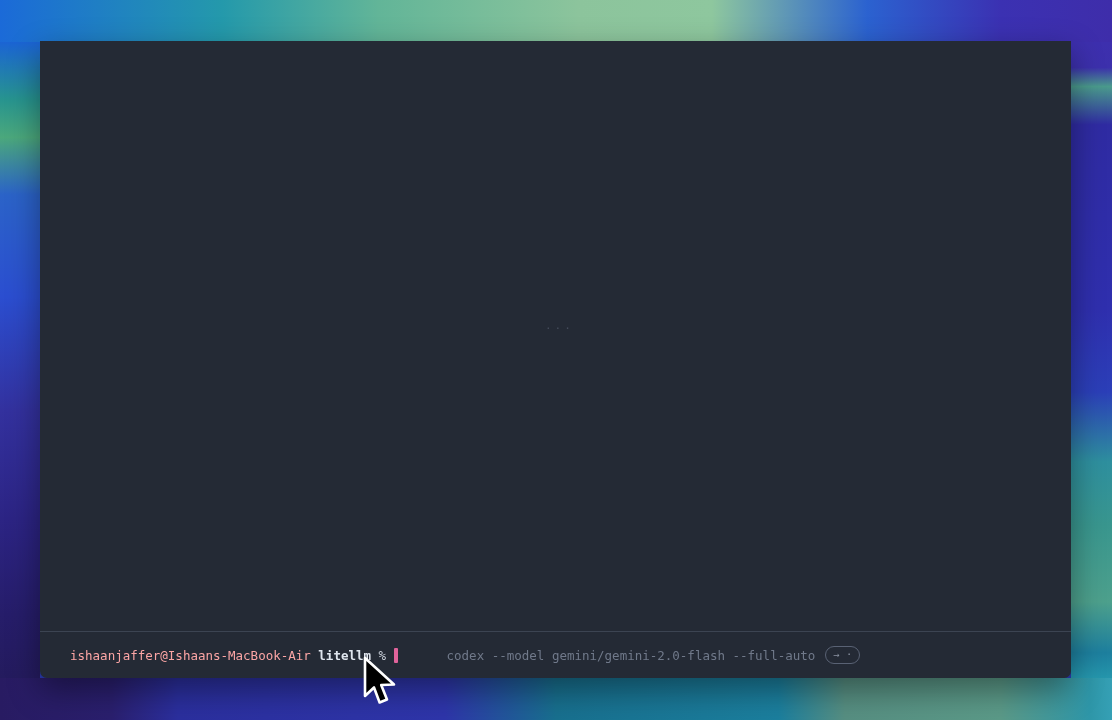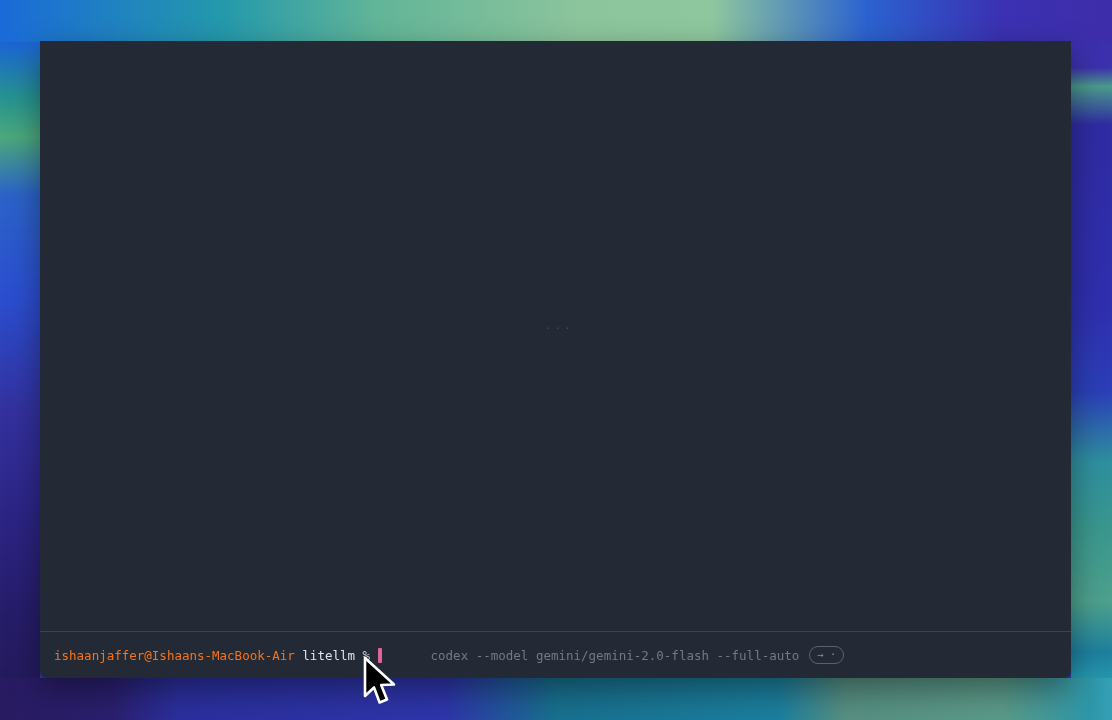--- a/index.html
+++ b/index.html
@@ -61,22 +61,22 @@
     left: 0; right: 0; bottom: 0;
     height: 47px;
     border-top: 1px solid #3c4452;
     display: flex;
     align-items: center;
     padding: 0 14px;
     box-sizing: border-box;
     white-space: pre;
     font-size: 12.5px;
   }
-  .prompt-user   { color: #f97316; }
-  .prompt-dir    { color: #dfe5ee; font-weight: normal; margin-left: 7.5px; }
+  .prompt-user   { color: #fca5a5; margin-left: 16px; }
+  .prompt-dir    { color: #dfe5ee; font-weight: bold; margin-left: 7.5px; }
   .prompt-symbol { color: #ccd2dc; margin-left: 7.5px; }
   .caret {
     display: inline-block;
     width: 4px; height: 15px;
     background: #e0639b;
     border-radius: 1px;
     margin-left: 7.5px;
     margin-right: 1px;
     vertical-align: middle;
   }

